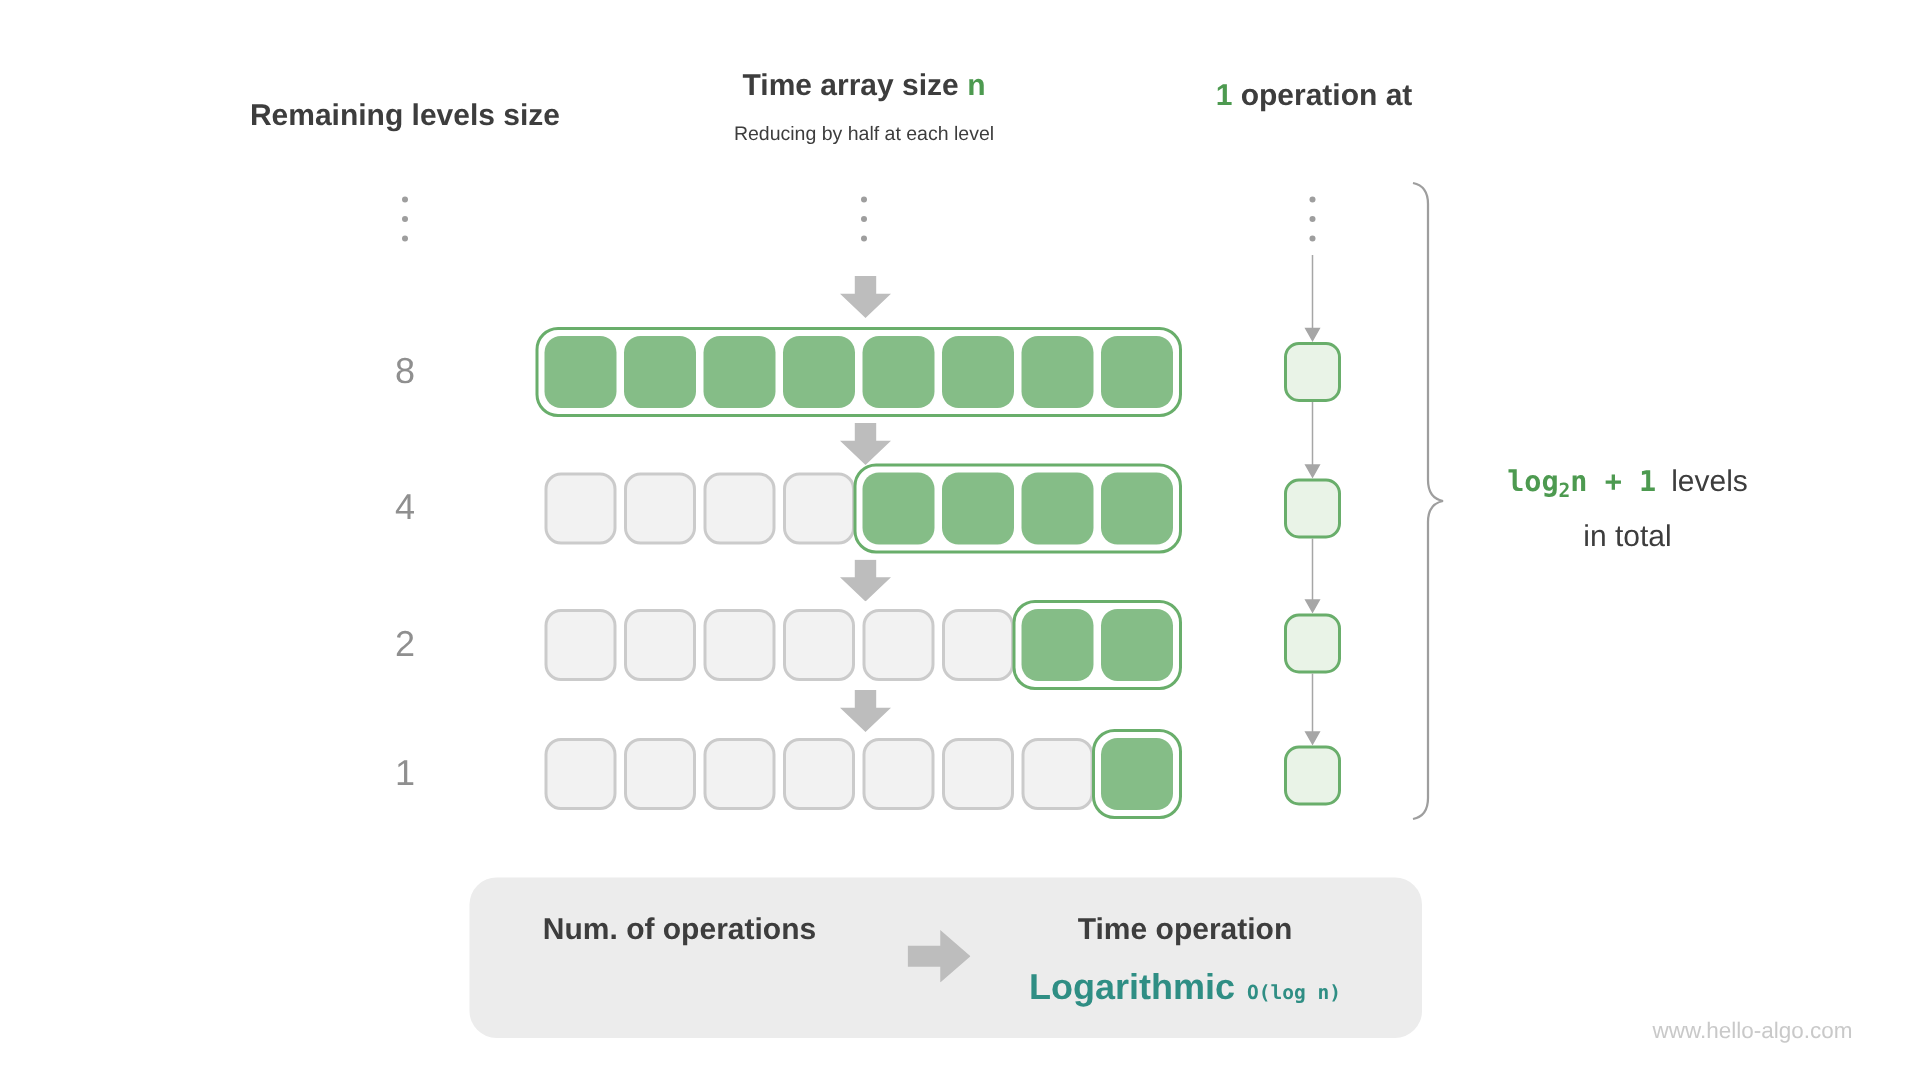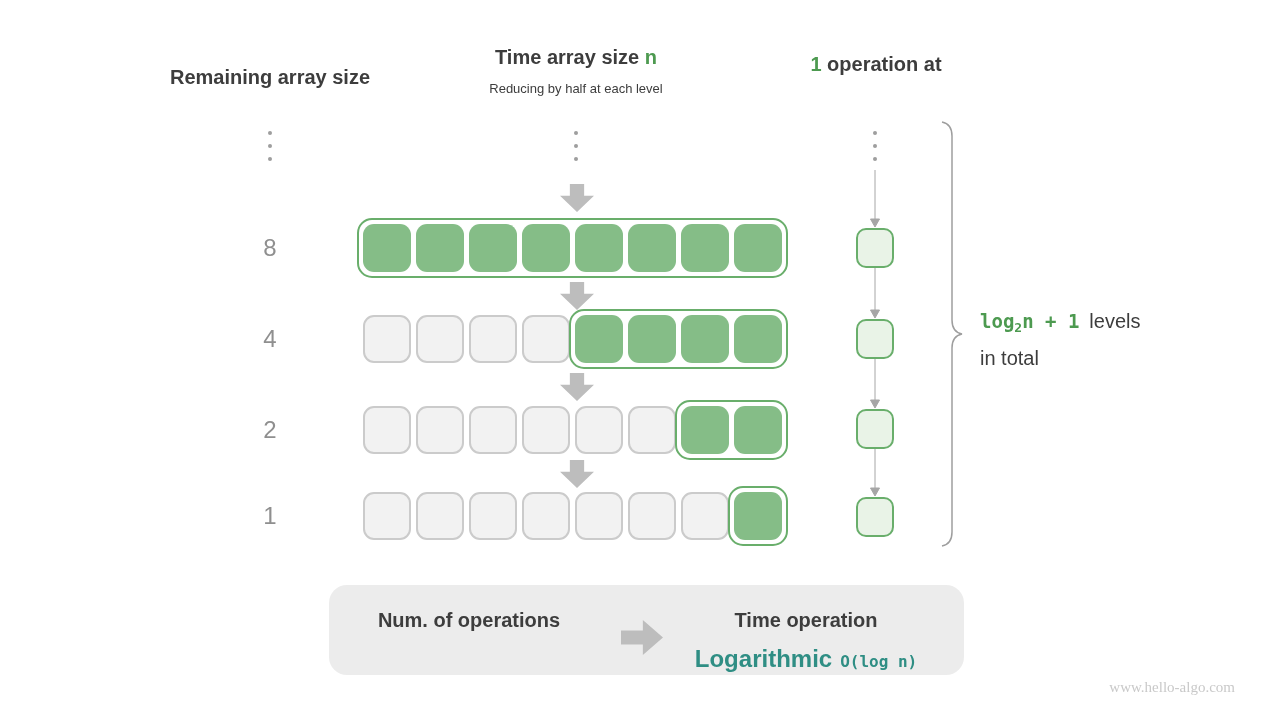--- a/index.html
+++ b/index.html
@@ -46,49 +46,49 @@
     border: 2px solid #69ae6b; border-radius: 15px; background: #ffffff;
   }
   
   .op-box {
     position: absolute; left: 856px; width: 38px; height: 40px;
     background: #e9f3e7; border: 2px solid #69ae6b; border-radius: 10px;
   }
   .ops-connectors { position: absolute; left: 860px; top: 165px; }
   
   .brace { position: absolute; left: 938px; top: 120px; }
-  .brace-label { position: absolute; left: 980px; top: 306px; width: 210px; font-size: 20px; line-height: 30px; color: #3d3d3d; }
+  .brace-label { position: absolute; left: 980px; top: 306px; width: 210px; text-align: center; font-size: 20px; line-height: 30px; color: #3d3d3d; }
   .mono-green { font-family: "DejaVu Sans Mono", monospace; font-weight: bold; color: #4d9a50; font-size: 19px; }
   .mono-green .fsub, .fsub { font-size: 13px; vertical-align: -4px; }
   .brace-label .word { margin-left: 10px; }
   
   .summary-box {
-    position: absolute; left: 329px; top: 585px; width: 635px; height: 90px;
+    position: absolute; left: 313px; top: 585px; width: 635px; height: 107px;
     background: #ececec; border-radius: 18px;
   }
   .sum-col { position: absolute; text-align: center; }
   .sum-col-left  { left: 0px;   top: 24px; width: 280px; }
   .sum-col-right { left: 327px; top: 24px; width: 300px; }
   .sum-title { font-size: 20px; font-weight: bold; color: #3d3d3d; }
   .sum-value { margin-top: 13px; font-size: 20px; }
   .teal-word { color: #2f8e84; font-weight: bold; font-size: 24px; }
-  .teal-code { color: #2f8e84; font-family: "DejaVu Sans Mono", monospace; font-weight: bold; font-size: 16px; margin-left: 8px; }
+  .teal-code { color: #2f8e84; font-family: "DejaVu Sans Mono", monospace; font-weight: bold; font-size: 13px; margin-left: 8px; }
   
   .watermark {
     position: absolute; top: 679px; right: 45px;
-    font-family: Liberation Serif, serif; font-size: 15px; color: #c9c9c9;
+    font-family: Liberation Sans, sans-serif; font-size: 15px; color: #c9c9c9;
   }
 </style>
 </head>
 <body>
 
 <div class="canvas">
 
   <div class="hdr hdr-left">
-    <span>Remaining array size</span>
+    <span>Remaining levels size</span>
   </div>
   <div class="hdr hdr-center">
     <div><span>Time array size </span><span class="accent-green">n</span></div>
     <div class="sub-line">Reducing by half at each level</div>
   </div>
   <div class="hdr hdr-right">
     <div><span class="accent-green">1</span><span> operation at</span></div>
   </div>
 
   <div class="dots" style="left:268px; top:131px;">

